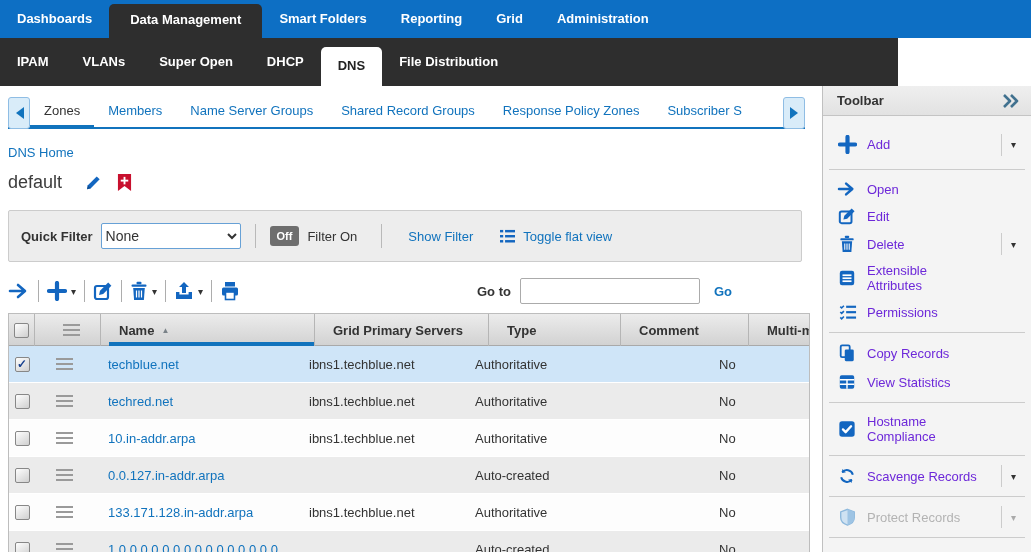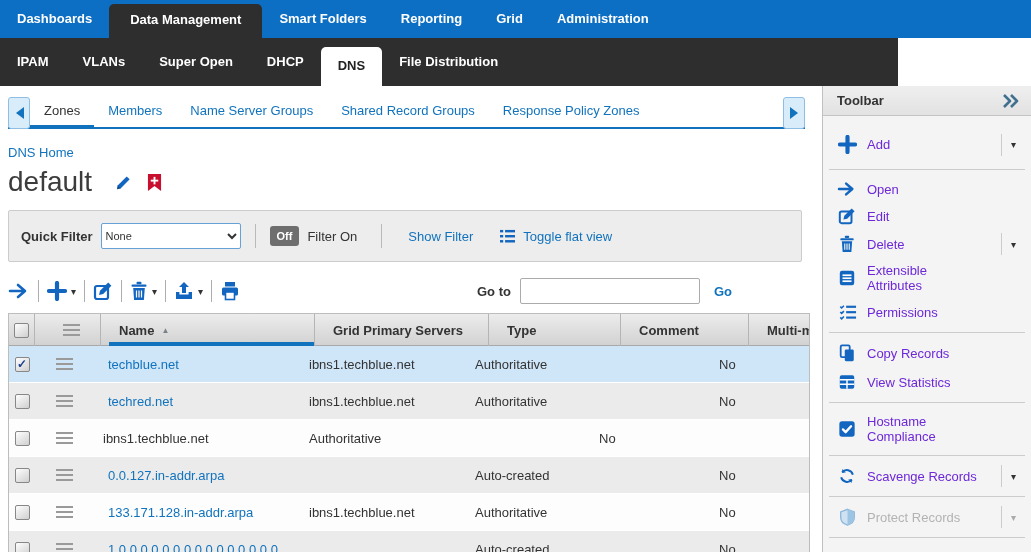--- a/index.html
+++ b/index.html
@@ -38,30 +38,30 @@
   .tri-right { width:0; height:0; border:6px solid transparent; border-left:8px solid #1173bd; margin-left:5px;}
   .tabs-row { position:absolute; left:22px; top:0; width:753px; height:34px;
     display:flex; overflow:hidden; white-space:nowrap; }
   .tab { padding:0 14px; line-height:32px; color:#1173bd; cursor:pointer; flex:0 0 auto; }
   .tab.active { color:#333; border-bottom:4px solid #1173bd; }
 
   
   .breadcrumb { margin-top:14px; }
   .breadcrumb a { color:#1173bd; text-decoration:none; cursor:pointer; }
   .title-row { margin-top:7px; display:flex; align-items:center; height:30px; }
-  .page-title { font-size:28px; font-weight:normal; color:#3c3c3c; }
+  .page-title { font-size:18px; font-weight:normal; color:#3c3c3c; }
   .title-row .ticon { margin-left:22px; cursor:pointer; display:flex; align-items:center; }
   .title-row .ticon + .ticon { margin-left:14px; }
 
   
   .quick-filter { margin-top:13px; width:794px; height:52px; background:#ededed;
     border:1px solid #ccc; border-radius:2px; display:flex; align-items:center; padding:0 12px; }
   .qf-label { font-weight:bold; color:#333; margin-right:8px; }
   .qf-select { width:140px; height:26px; border:1px solid #67a1d6; background:#fff;
-    color:#333; font-size:11px; font-family:"Liberation Sans",sans-serif; border-radius:2px; }
+    color:#333; font-size:14px; font-family:"Liberation Sans",sans-serif; border-radius:2px; }
   .v-div { width:1px; height:24px; background:#b9b9b9; margin:0 14px; }
   .off-btn { background:#6e6e6e; color:#fff; font-size:11px; font-weight:bold;
     padding:4px 7px; border-radius:3px; cursor:pointer; }
   .qf-text { margin-left:8px; color:#333; }
   .qf-link { color:#1173bd; cursor:pointer; text-decoration:none; }
   .show-filter { margin-left:0; }
   .flat-group { display:flex; align-items:center; margin-left:26px; }
   .flat-group svg { margin-right:7px; }
 
   
@@ -155,20 +155,21 @@
       <div class="rail"></div>
       <div class="tab-arrow left">
           <span class="tri-left"></span>
         </div>
       <div class="tabs-row">
         <div class="tab active">Zones</div>
         <div class="tab">Members</div>
         <div class="tab">Name Server Groups</div>
         <div class="tab">Shared Record Groups</div>
         <div class="tab">Response Policy Zones</div>
+        <div class="tab">Subscriber S</div>
       </div>
       <div class="tab-arrow right">
           <span class="tri-right"></span>
         </div>
     </div>
 
     <div class="breadcrumb">
       <a>DNS Home</a>
     </div>
 
@@ -338,20 +339,21 @@
           <div class="cb-cell">
               <div class="checkbox"></div>
             </div>
           <div class="h-cell">
               <div class="hamburger">
                 <div></div>
                 <div></div>
                 <div></div>
               </div>
             </div>
+          <div class="cell name"><a>10.in-addr.arpa</a></div>
           <div class="cell">ibns1.techblue.net</div>
           <div class="cell">Authoritative</div>
           <div class="cell"></div>
           <div class="cell">No</div>
         </div>
 
         <div class="t-row alt">
           <div class="cb-cell">
               <div class="checkbox"></div>
             </div>

